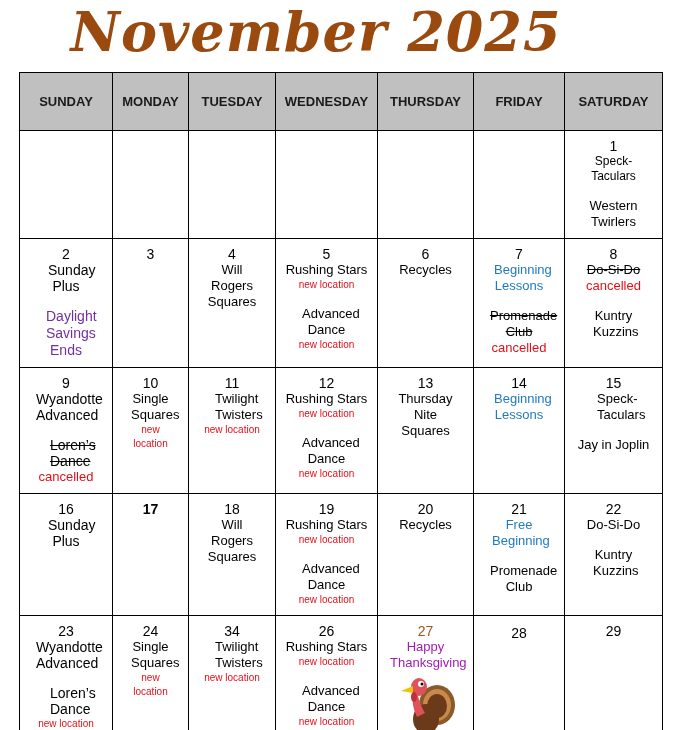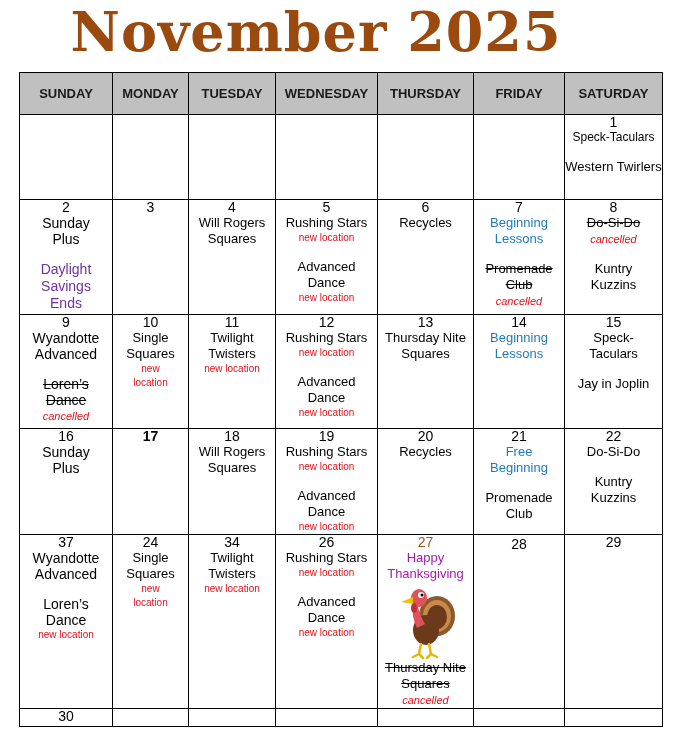--- a/index.html
+++ b/index.html
@@ -1,35 +1,35 @@
 <!DOCTYPE html>
 <html><head>
 <meta charset="utf-8">
 <style>
   html, body { margin: 0; padding: 0; background: #ffffff; }
   body { width: 677px; height: 730px; position: relative; overflow: hidden;
          font-family: "Liberation Sans", sans-serif; color: #000; }
   .title { position: absolute; left: 0; top: 0; width: 632px; height: 66px;
-           text-align: center; font-family: "DejaVu Serif", serif; 
+           text-align: center; font-family: "DejaVu Serif", serif; font-style: italic;
            font-weight: bold; font-size: 54px; line-height: 64px; color: #9a4a0e;
            letter-spacing: 1px; }
   table.cal { position: absolute; left: 19px; top: 72px; border-collapse: collapse;
               table-layout: fixed; width: 643px; }
-  table.cal th, table.cal td { border: 1.5px solid #000; padding: 0; text-align: center;
+  table.cal th, table.cal td { border: 1.5px solid #000; padding: 8px; text-align: center;
               vertical-align: top; }
   table.cal th { background: #c0c0c0; height: 41px; vertical-align: middle;
                  font-size: 13px; font-weight: bold; color: #1a1a1a; }
   .cell { font-size: 14px; line-height: 16px; padding-top: 1px; }
   .daynum { display: block; font-size: 14px; line-height: 15px; }
   .daynum.bold { font-weight: bold; }
   .daynum.brown { color: #a0561a; }
   .ev { display: block; }
   .ev.small { font-size: 12px; line-height: 15px; }
   .ev.red { color: #e0101a; font-size: 10px; line-height: 14px; }
-  .ev.red.big { font-size: 11px; line-height: 16px; font-style: italic; }
+  .ev.red.big { font-size: 13px; line-height: 16px; }
   .ev.blue { color: #1f7abf; }
   .ev.purple { color: #7030a0; }
   .ev.brown { color: #a21caf; }
   .ev.strike { text-decoration: line-through; }
   .gap { display: block; height: 14px; }
   .turkey { display: block; margin: 2px auto 0; width: 62px; height: 76px; }
 </style>
 </head>
 <body>
 
@@ -190,21 +190,21 @@
       <td class="cell">
         <span class="daynum">22</span>
         <span class="ev" style="font-size:13px">Do-Si-Do</span>
         <span class="gap"></span>
         <span class="ev" style="font-size:13px;padding:0 20px">Kuntry Kuzzins</span>
       </td>
     </tr>
 
     <tr style="height:166px">
       <td class="cell">
-        <span class="daynum">37</span>
+        <span class="daynum">23</span>
         <span class="ev" style="padding:0 8px">Wyandotte Advanced</span>
         <span class="gap"></span>
         <span class="ev" style="padding:0 22px">Loren’s Dance</span>
         <span class="ev red">new location</span>
       </td>
       <td class="cell">
         <span class="daynum">24</span>
         <span class="ev" style="font-size:13px;padding:0 10px">Single Squares</span>
         <span class="ev red" style="padding:0 12px">new location</span>
       </td>

